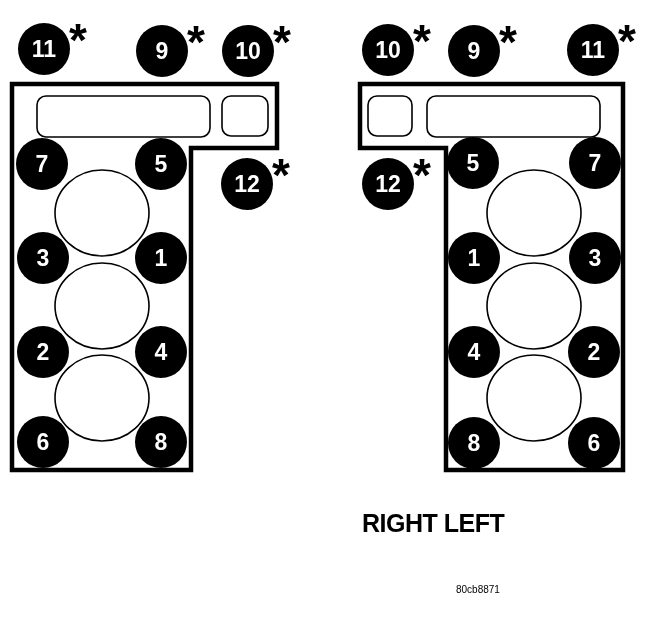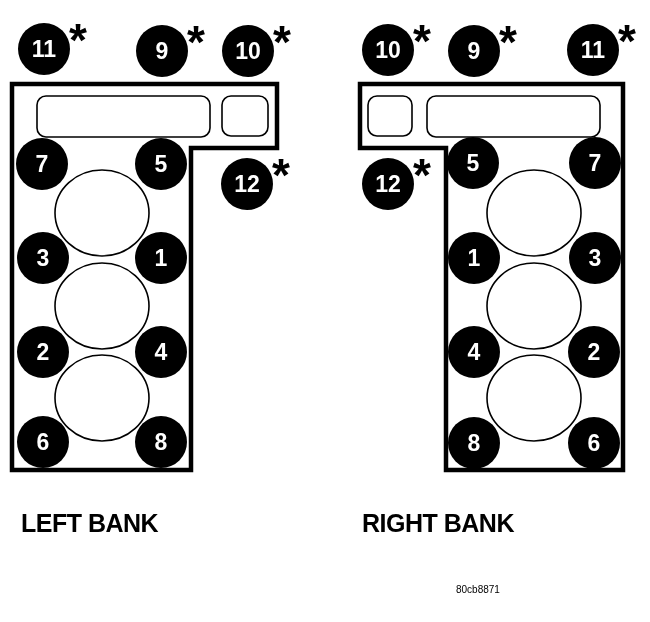--- a/index.html
+++ b/index.html
@@ -168,16 +168,15 @@
         <g>
           <circle cx="474" cy="443" r="26" class="bolt"></circle>
           <text x="474" y="451" class="bolt-num">8</text>
         </g>
         <g>
           <circle cx="594" cy="443" r="26" class="bolt"></circle>
           <text x="594" y="451" class="bolt-num">6</text>
         </g>
       </g>
     </svg>
-  <div class="bank-label" id="label-left">LEFT BANK</div>
-  <div class="bank-label" id="label-right">RIGHT BANK</div>
+  <div class="bank-label" id="label-right">RIGHT LEFT</div>
   <div class="fig-code">80cb8871</div>
 </div>
 
 </body></html>

